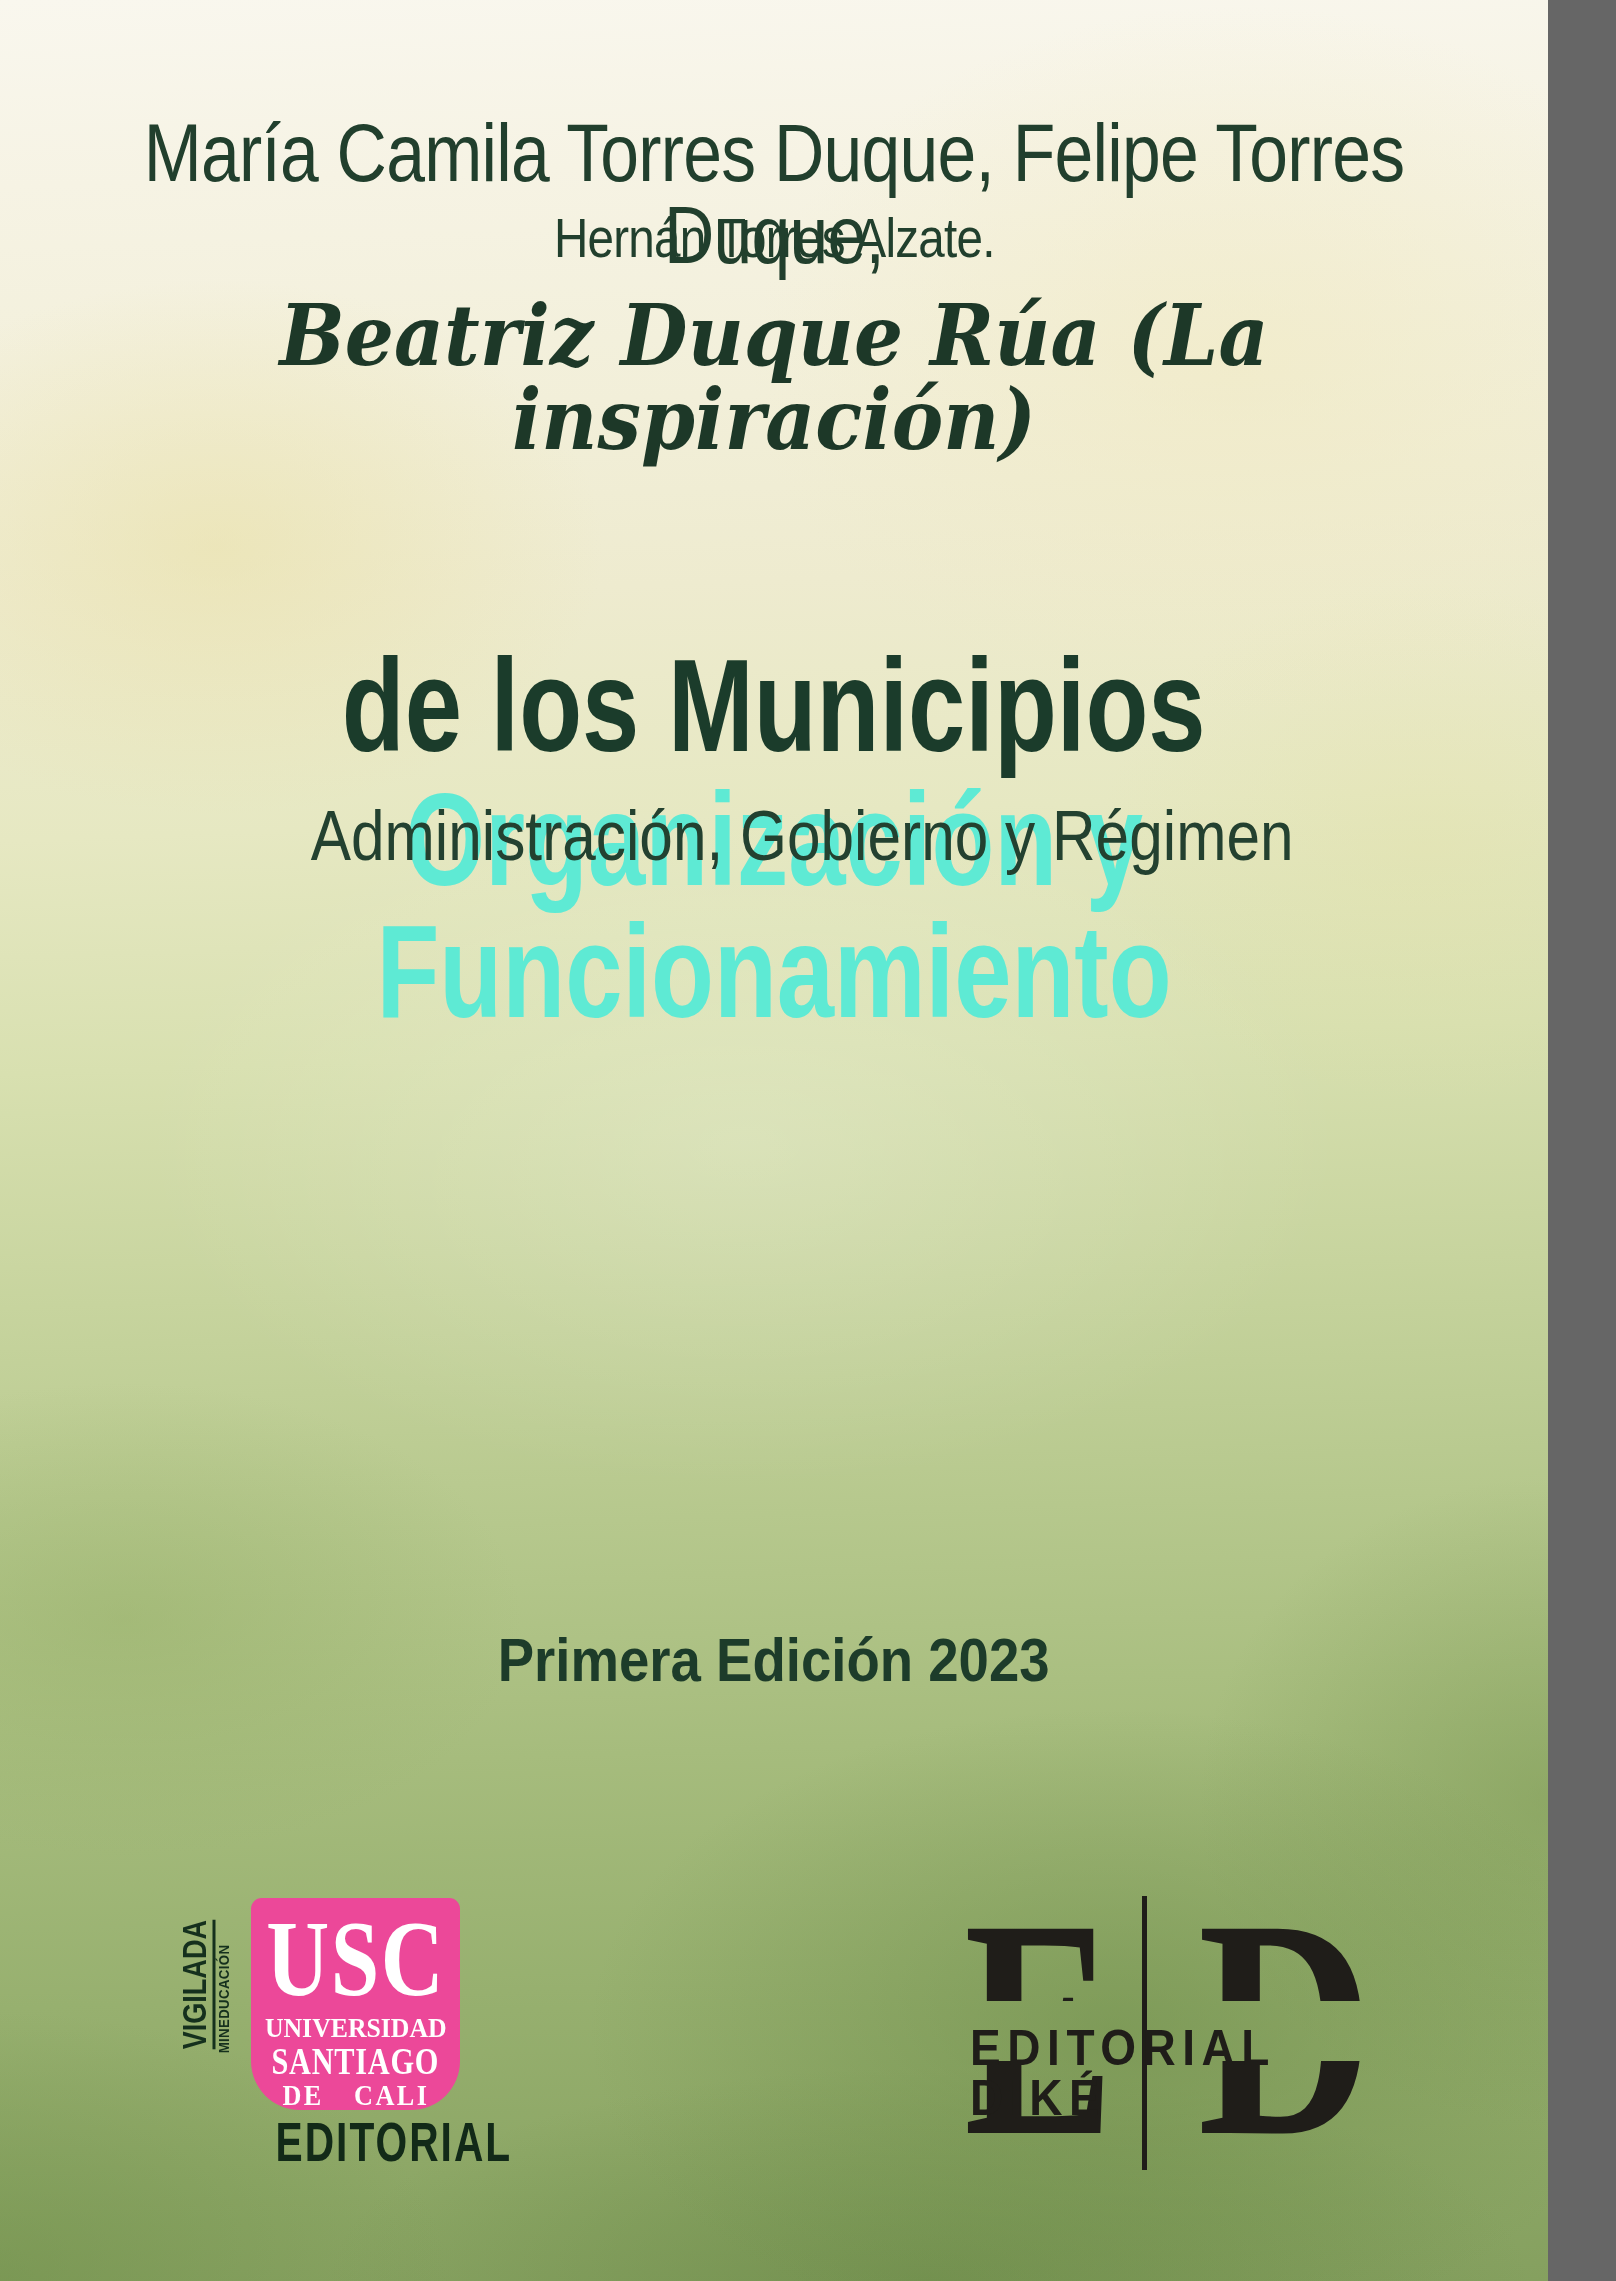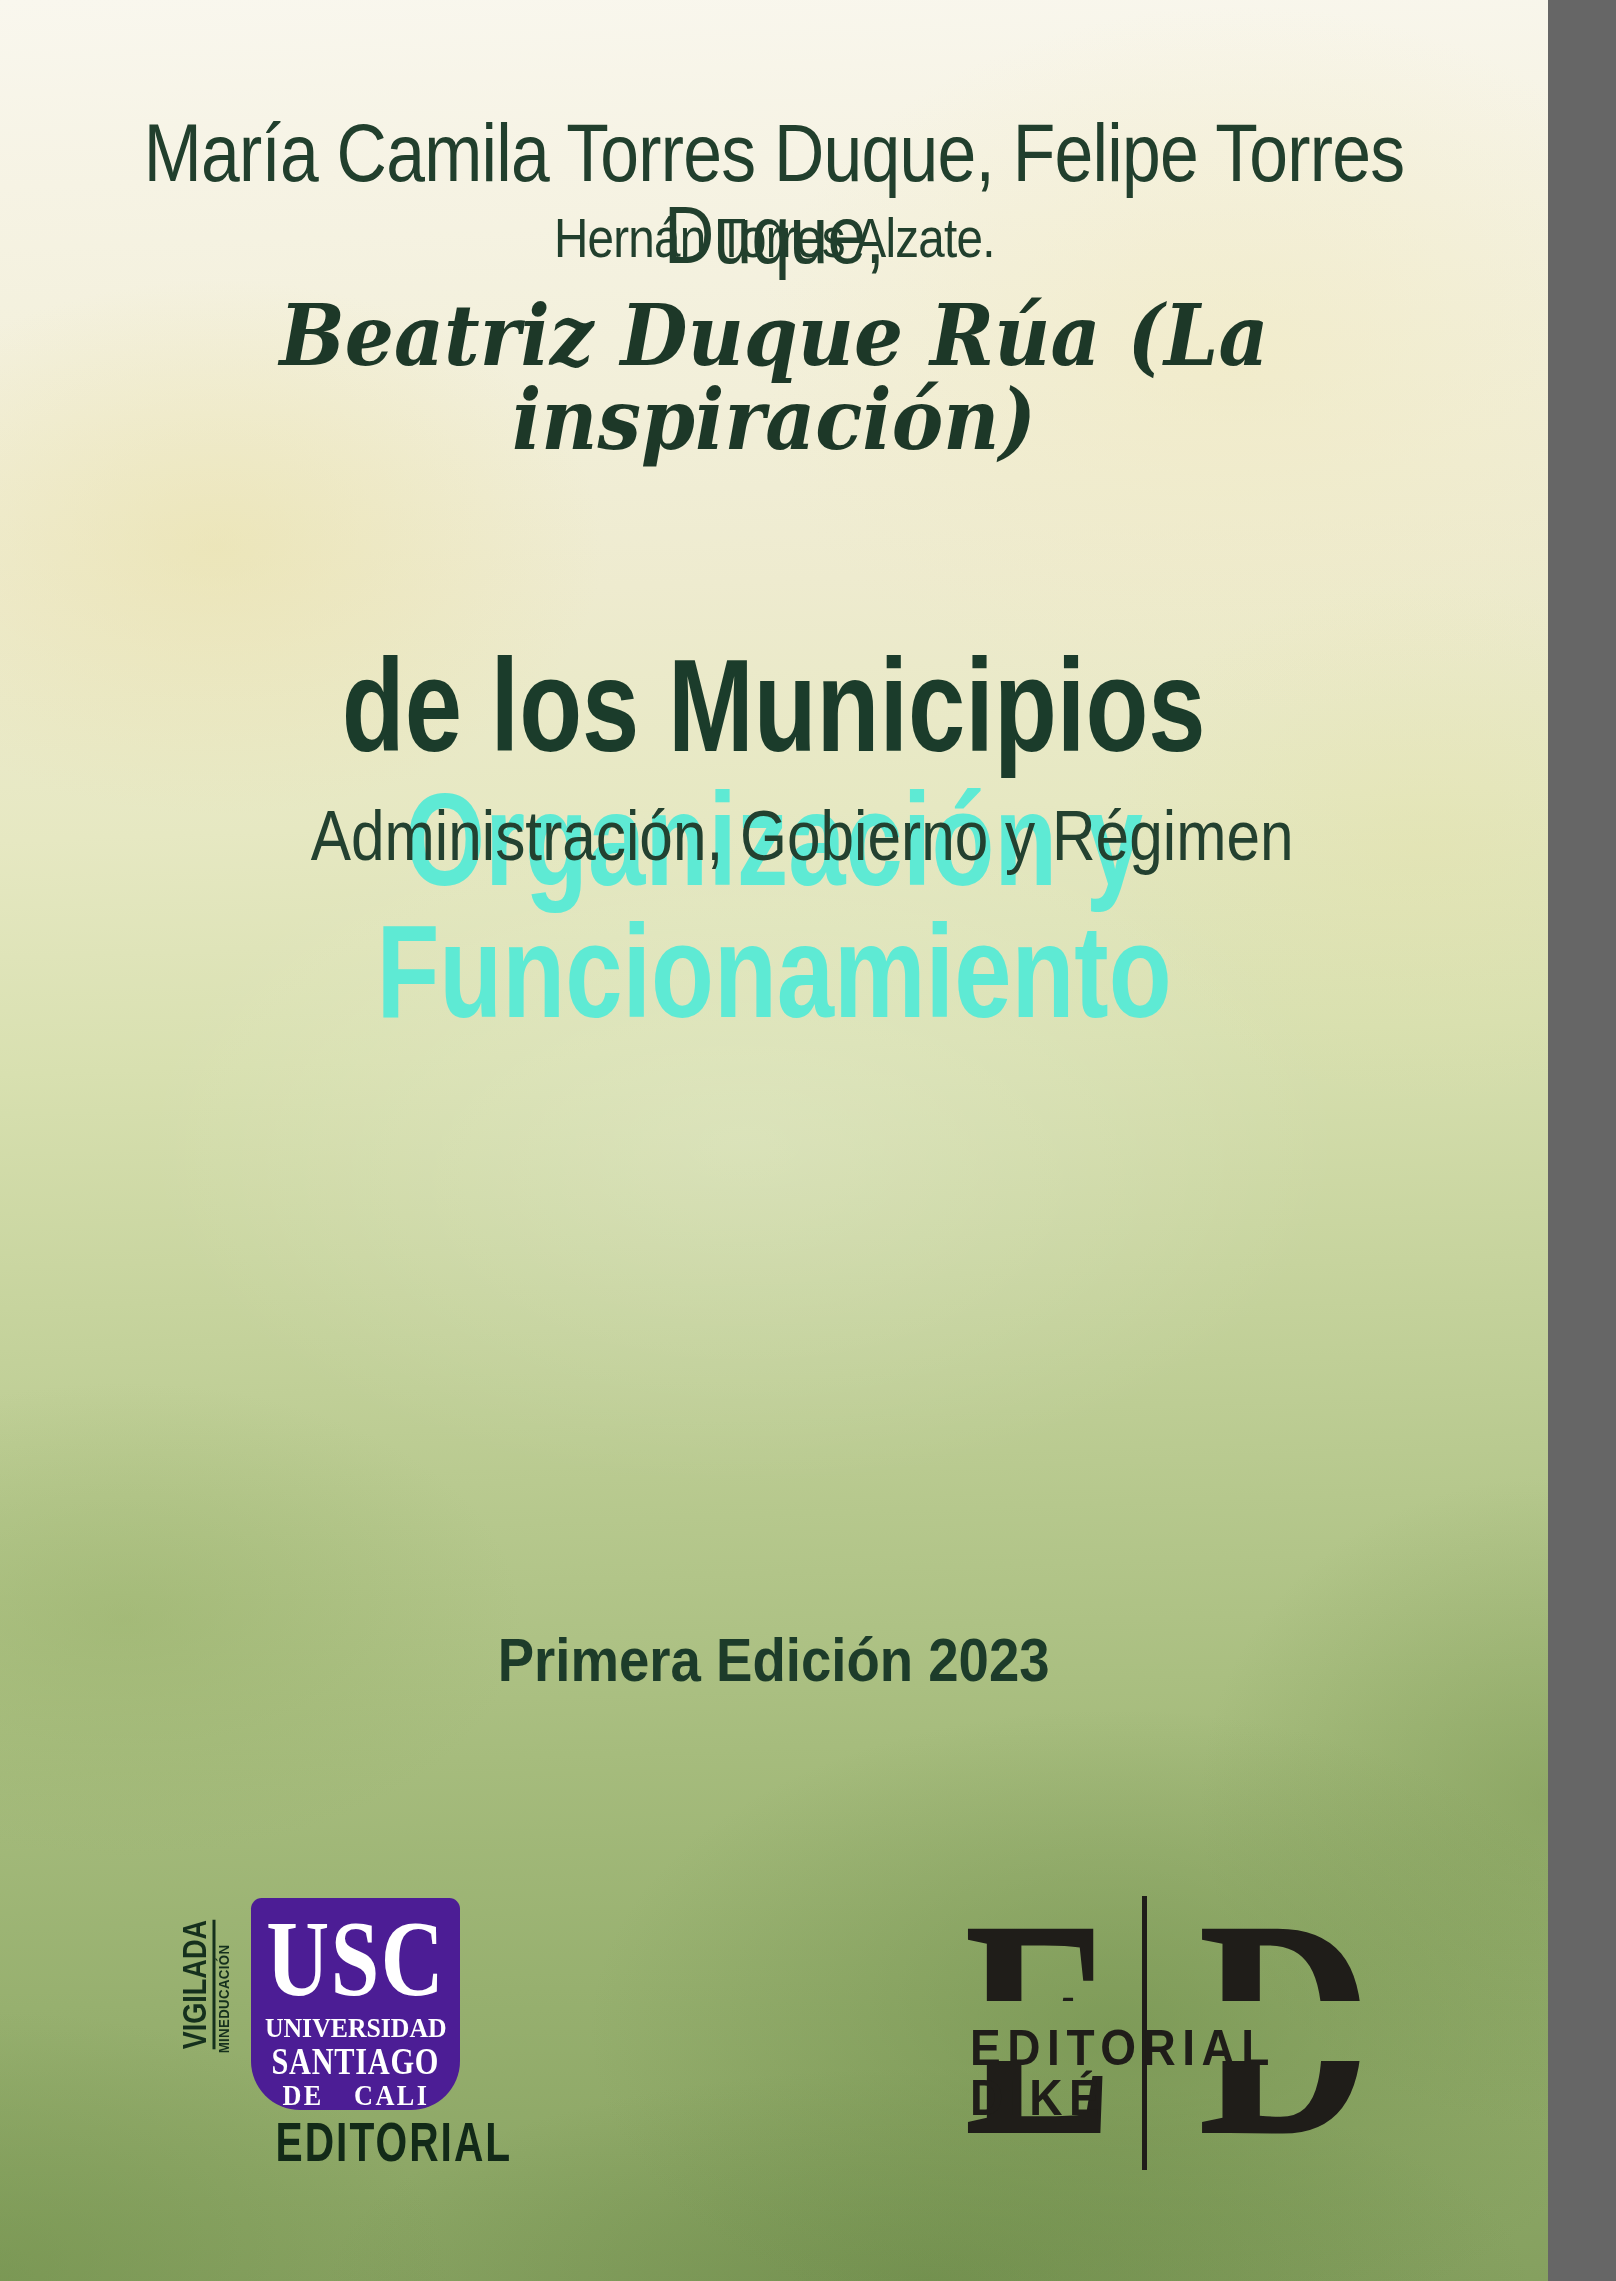--- a/index.html
+++ b/index.html
@@ -58,21 +58,21 @@
     position:absolute;left:-44px;top:77px;width:129px;height:48px;
     transform:rotate(-90deg);transform-origin:50% 50%;
     text-align:center;color:#15301d;font-weight:700;
   }
   .usc-vigilada .v1{font-size:33px;line-height:1;display:inline-block;
     transform:scaleX(.82);border-bottom:3.6px solid #15301d;padding-bottom:1.8px;}
   .usc-vigilada .v2{font-size:14.7px;line-height:1.15;display:block;
     transform:scaleX(.9);letter-spacing:0.4px;}
   .usc-box{
     position:absolute;left:70px;top:0;width:209px;height:212px;
-    background:#4c1d95;border-radius:10.7px 10.7px 49px 49px;
+    background:#ec4899;border-radius:10.7px 10.7px 49px 49px;
     display:flex;flex-direction:column;align-items:center;color:#fff;
     font-family:"Liberation Serif",serif;
   }
   .usc-acronym{font-size:109px;font-weight:700;line-height:.92;margin-top:10.7px;
     display:inline-block;transform:scaleX(.80);letter-spacing:1.8px;}
   .usc-rule{width:143px;height:4.5px;background:#fff;margin:0.9px 0 4.5px;}
   .usc-l1{font-size:28px;font-weight:700;line-height:1.02;display:inline-block;transform:scaleX(.92);}
   .usc-l2{font-size:37px;font-weight:700;line-height:1.02;display:inline-block;transform:scaleX(.82);letter-spacing:0.9px;}
   .usc-l3{font-size:28.5px;font-weight:700;line-height:1.05;display:inline-block;transform:scaleX(.92);
     letter-spacing:2.7px;word-spacing:23px;}

